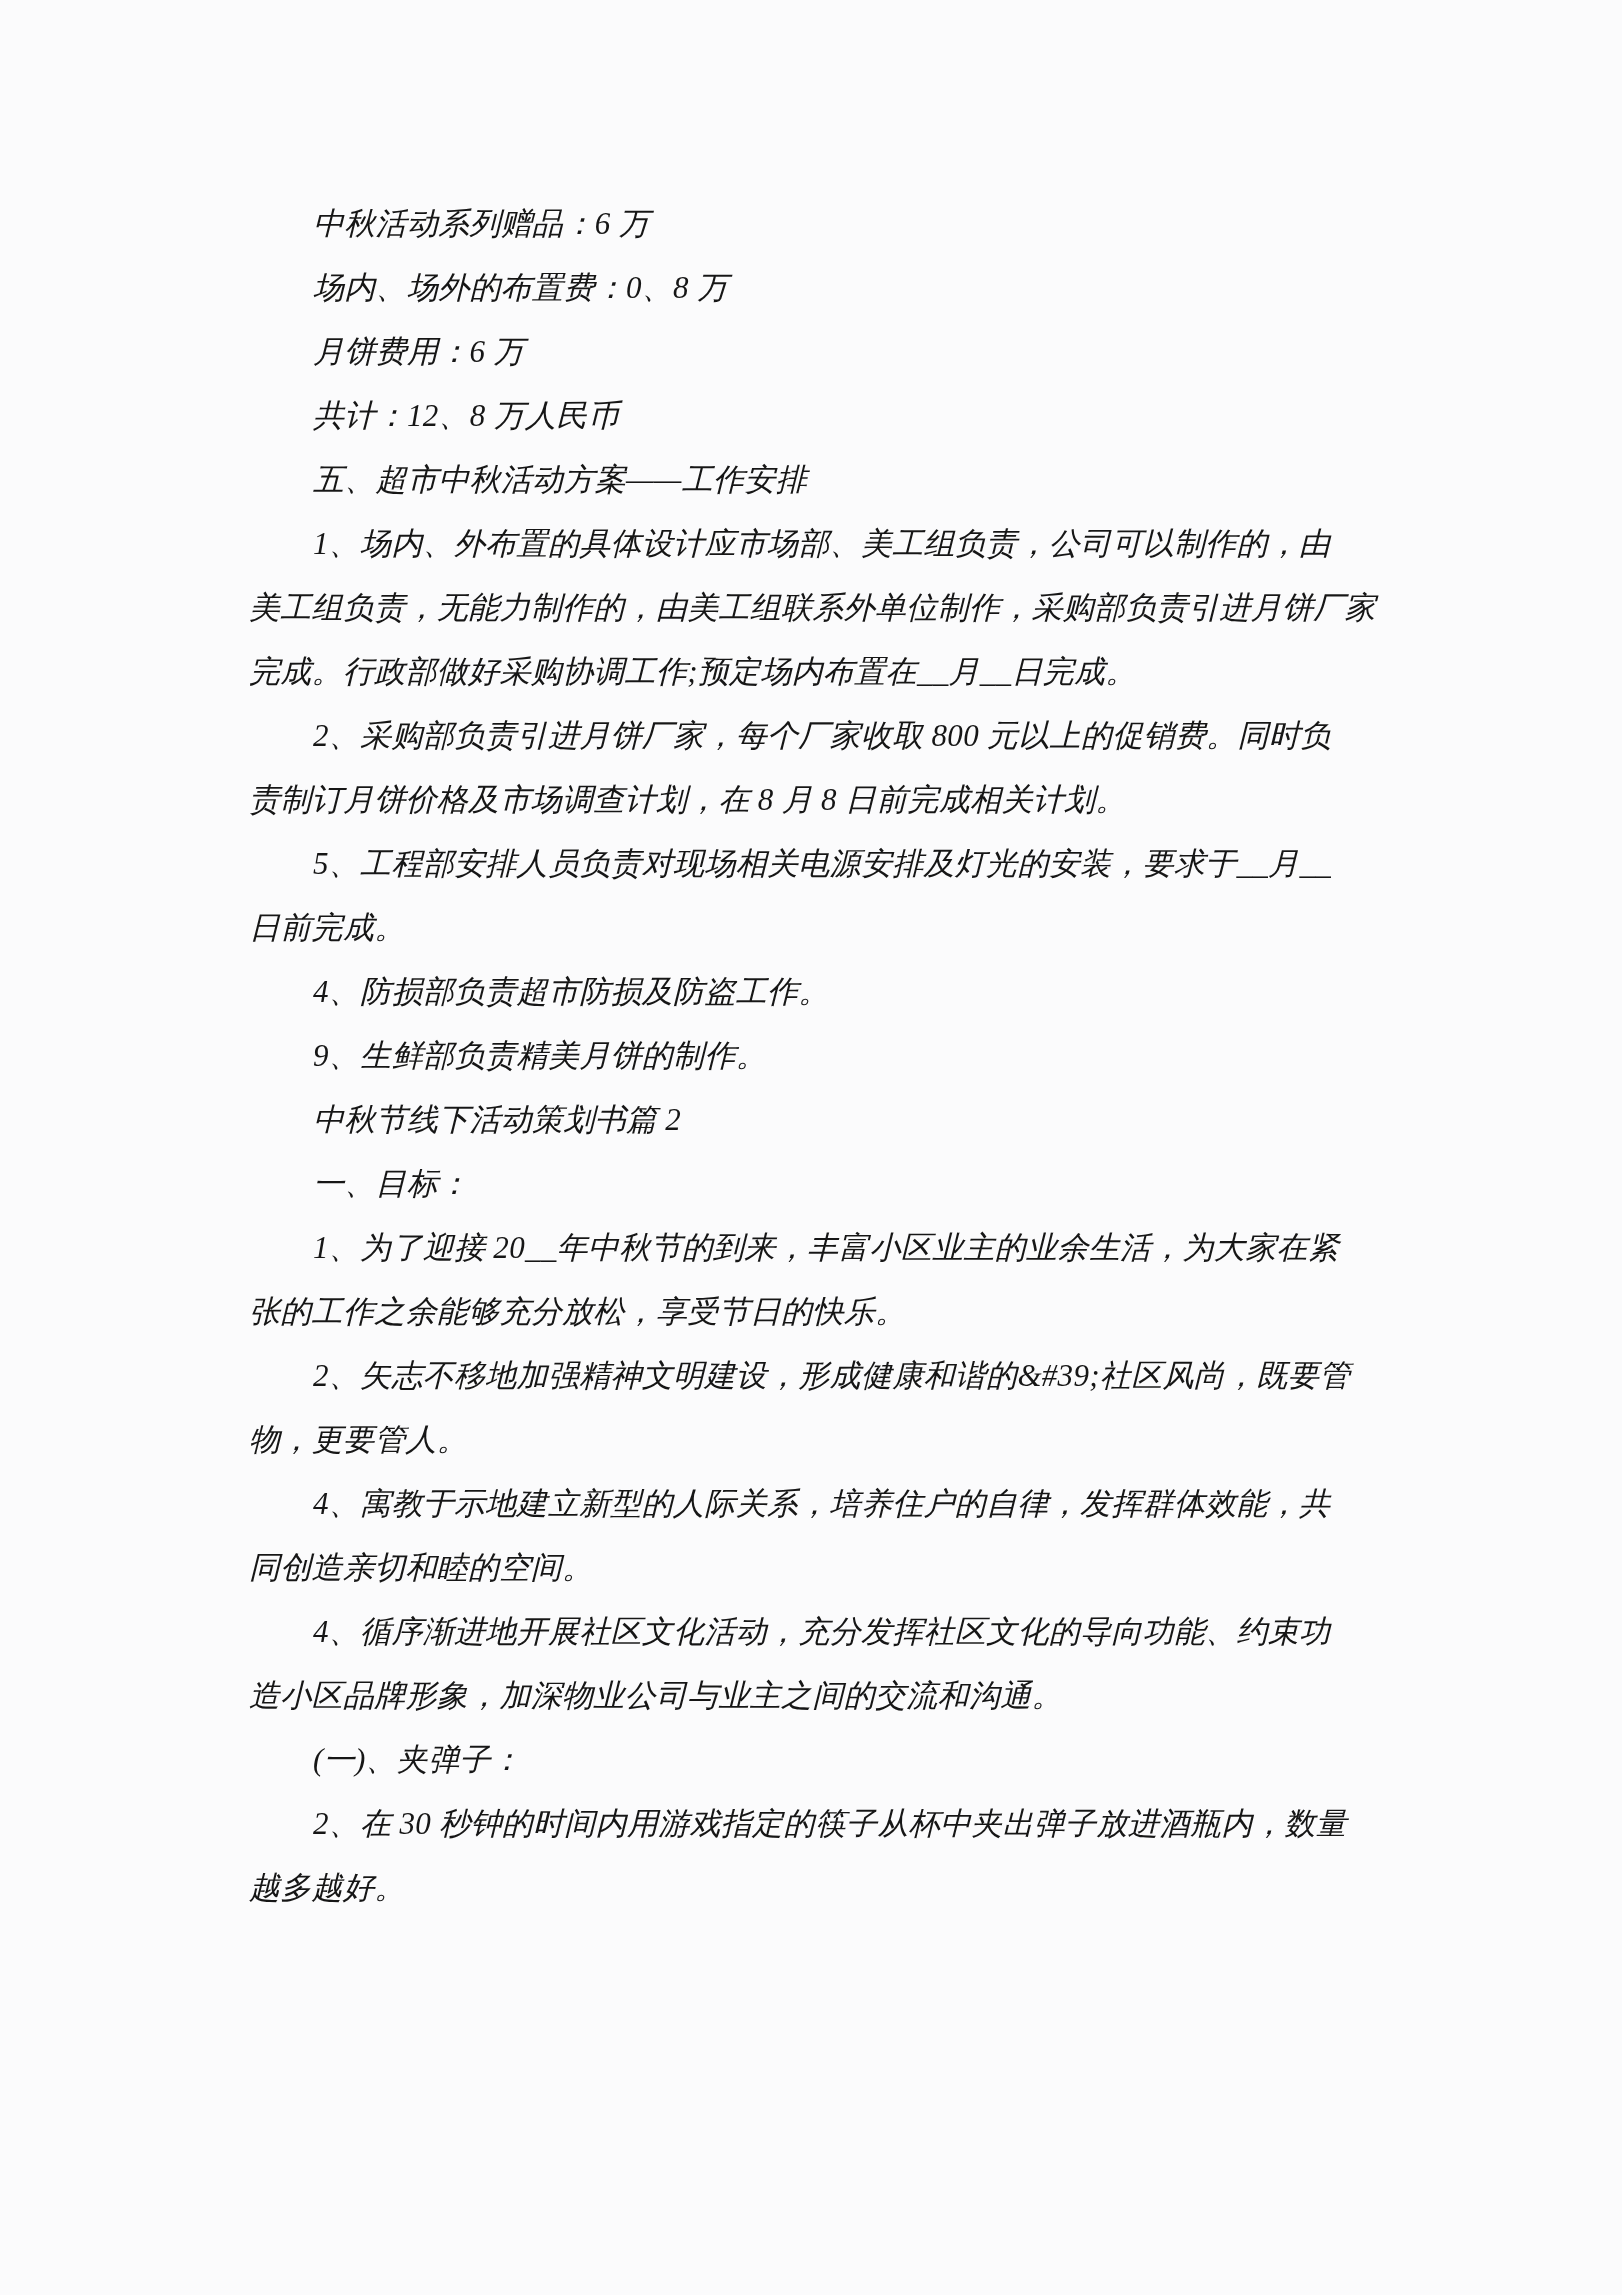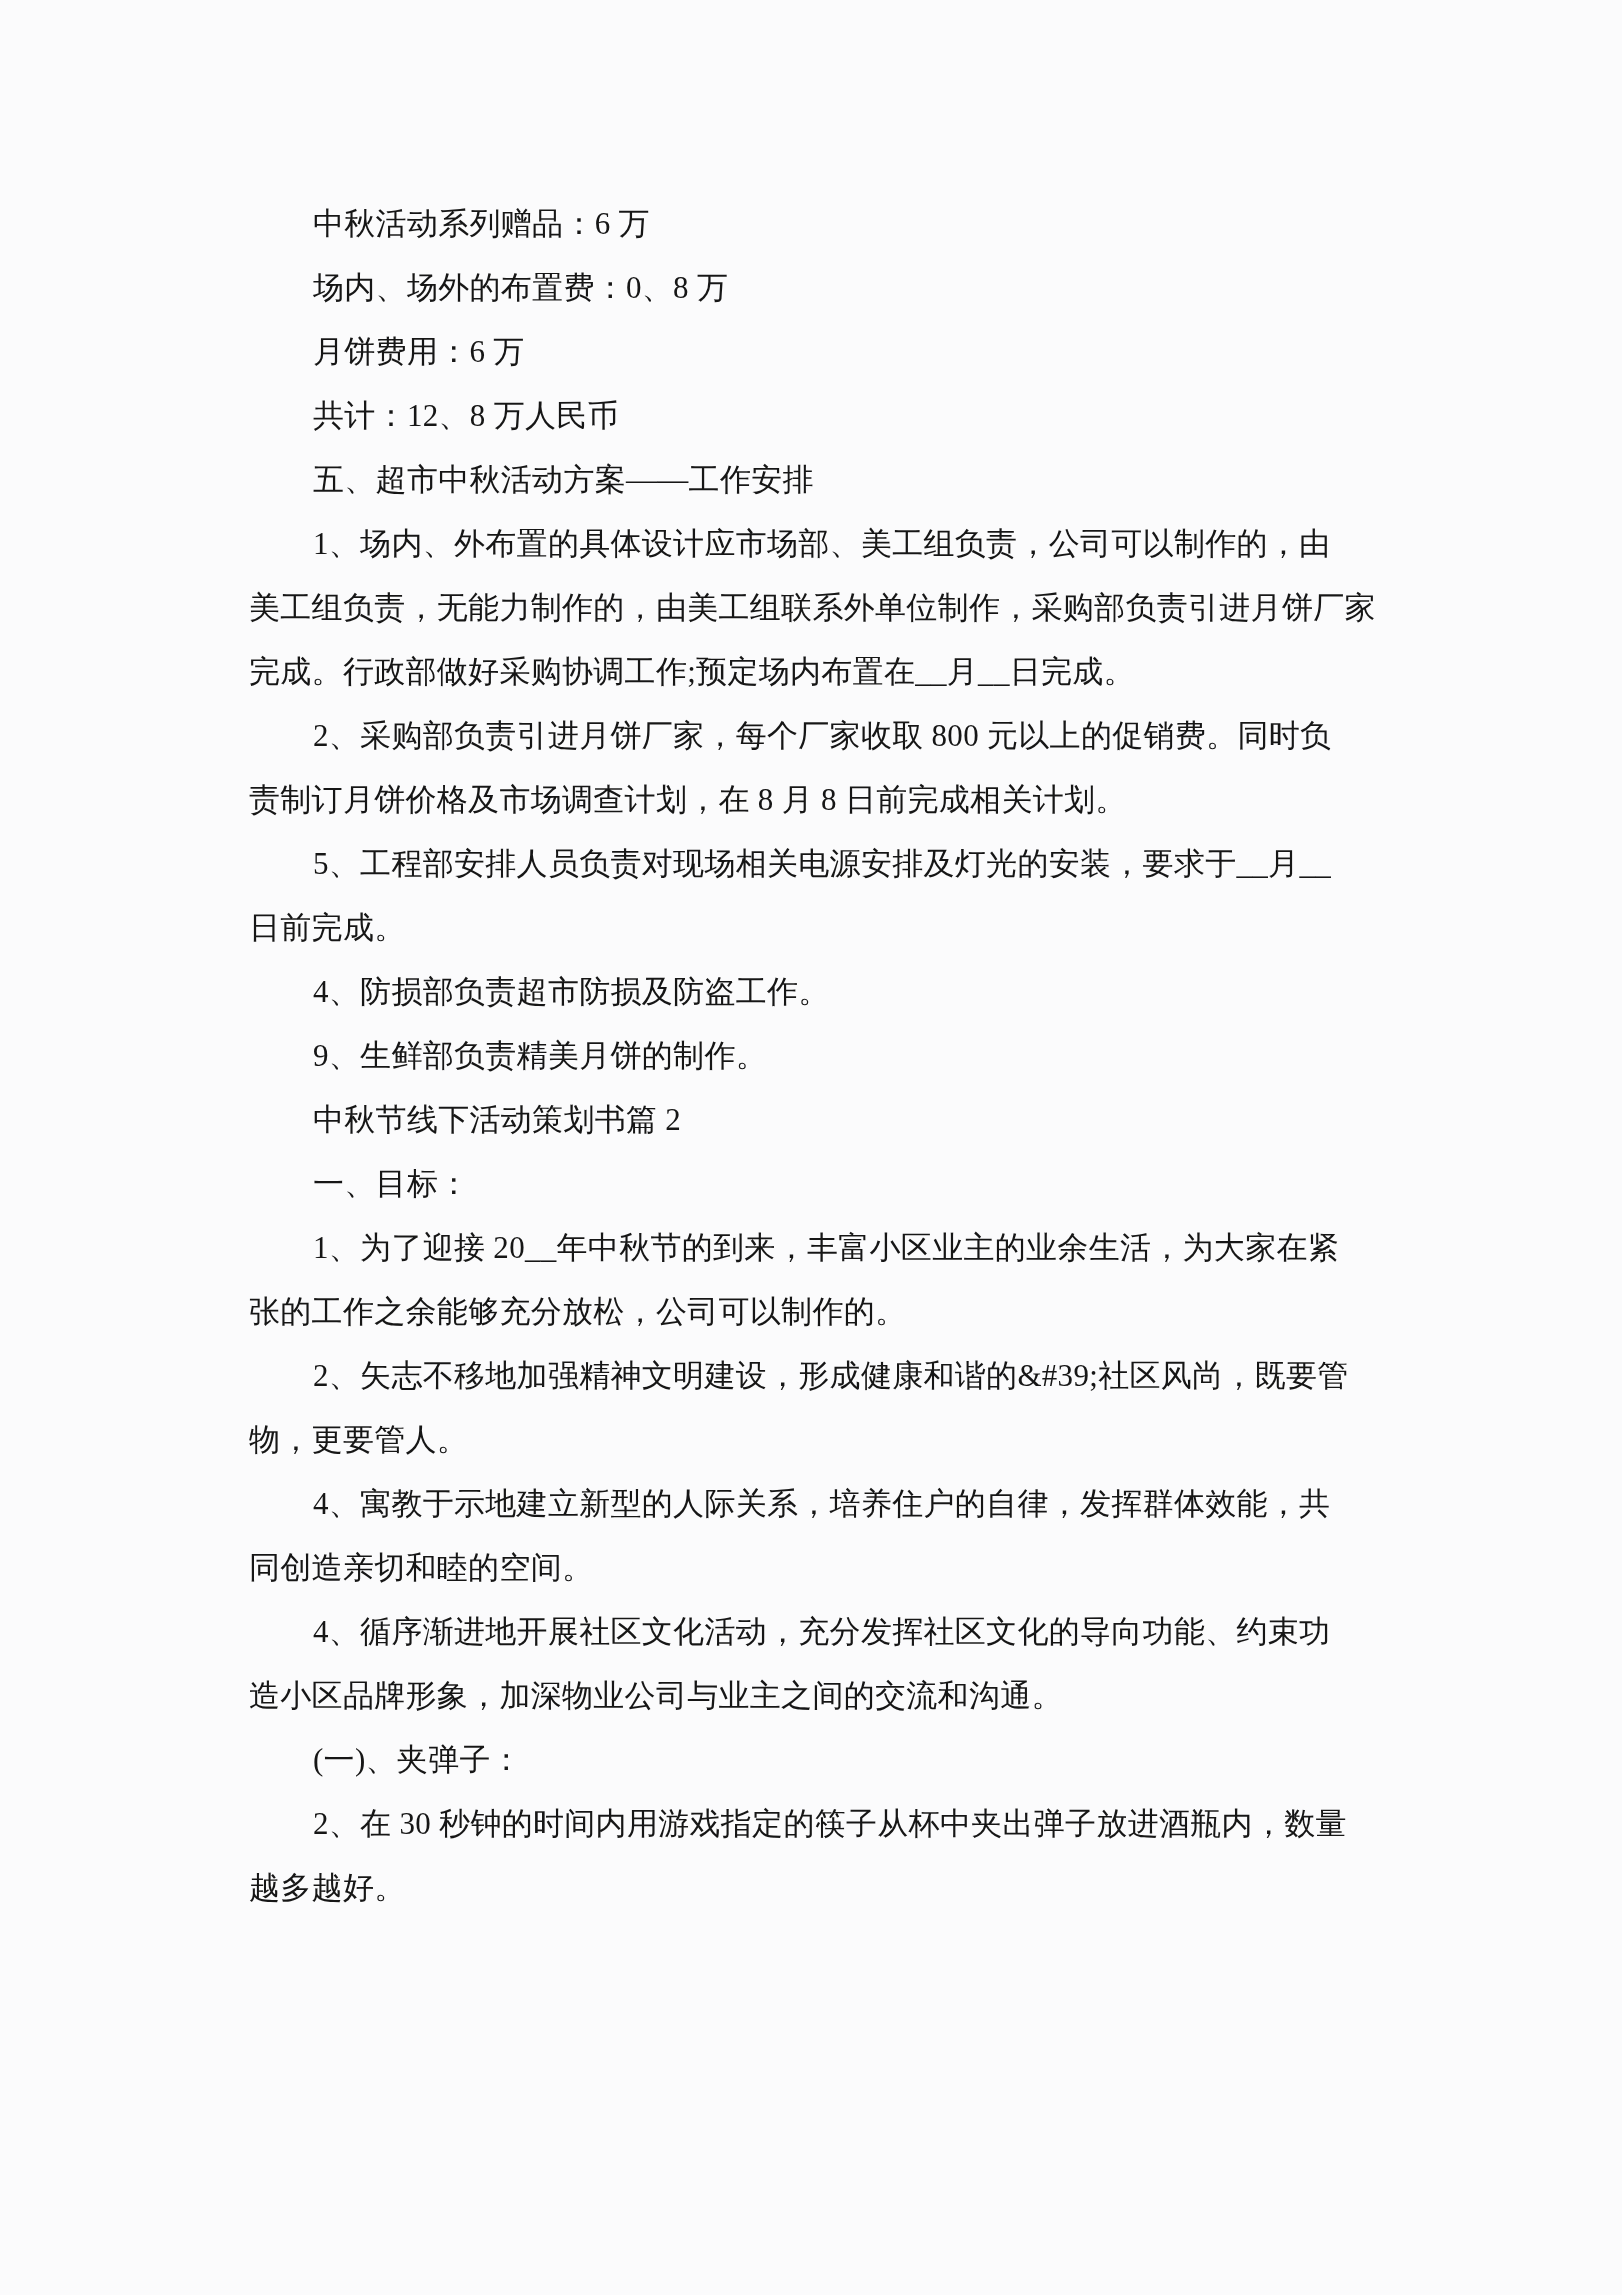--- a/index.html
+++ b/index.html
@@ -7,20 +7,21 @@
     padding: 0;
     background: #f4f4f5;
   }
   .page {
     position: relative;
     width: 1623px;
     height: 2295px;
     margin: 0 auto;
     background: #fbfbfc;
     overflow: hidden;
+    font-style: italic;
   }
   .text-block {
     position: absolute;
     left: 249px;
     top: 192px;
     width: 1126px;
     font-family: "Liberation Serif", "DejaVu Serif", serif;
     font-size: 31px;
     line-height: 64px;
     color: #161616;
@@ -50,21 +51,21 @@
       <div class="line">完成。行政部做好采购协调工作;预定场内布置在__月__日完成。</div>
       <div class="line indent">2、采购部负责引进月饼厂家，每个厂家收取 800 元以上的促销费。同时负</div>
       <div class="line">责制订月饼价格及市场调查计划，在 8 月 8 日前完成相关计划。</div>
       <div class="line indent">5、工程部安排人员负责对现场相关电源安排及灯光的安装，要求于__月__</div>
       <div class="line">日前完成。</div>
       <div class="line indent">4、防损部负责超市防损及防盗工作。</div>
       <div class="line indent">9、生鲜部负责精美月饼的制作。</div>
       <div class="line indent">中秋节线下活动策划书篇 2</div>
       <div class="line indent">一、目标：</div>
       <div class="line indent">1、为了迎接 20__年中秋节的到来，丰富小区业主的业余生活，为大家在紧</div>
-      <div class="line">张的工作之余能够充分放松，公司可以制作的。</div>
+      <div class="line">张的工作之余能够充分放松，享受节日的快乐。</div>
       <div class="line indent">2、矢志不移地加强精神文明建设，形成健康和谐的&amp;#39;社区风尚，既要管</div>
       <div class="line">物，更要管人。</div>
       <div class="line indent">4、寓教于示地建立新型的人际关系，培养住户的自律，发挥群体效能，共</div>
       <div class="line">同创造亲切和睦的空间。</div>
       <div class="line indent">4、循序渐进地开展社区文化活动，充分发挥社区文化的导向功能、约束功</div>
       <div class="line">造小区品牌形象，加深物业公司与业主之间的交流和沟通。</div>
       <div class="line indent">(一)、夹弹子：</div>
       <div class="line indent">2、在 30 秒钟的时间内用游戏指定的筷子从杯中夹出弹子放进酒瓶内，数量</div>
       <div class="line">越多越好。</div>
     </div>

